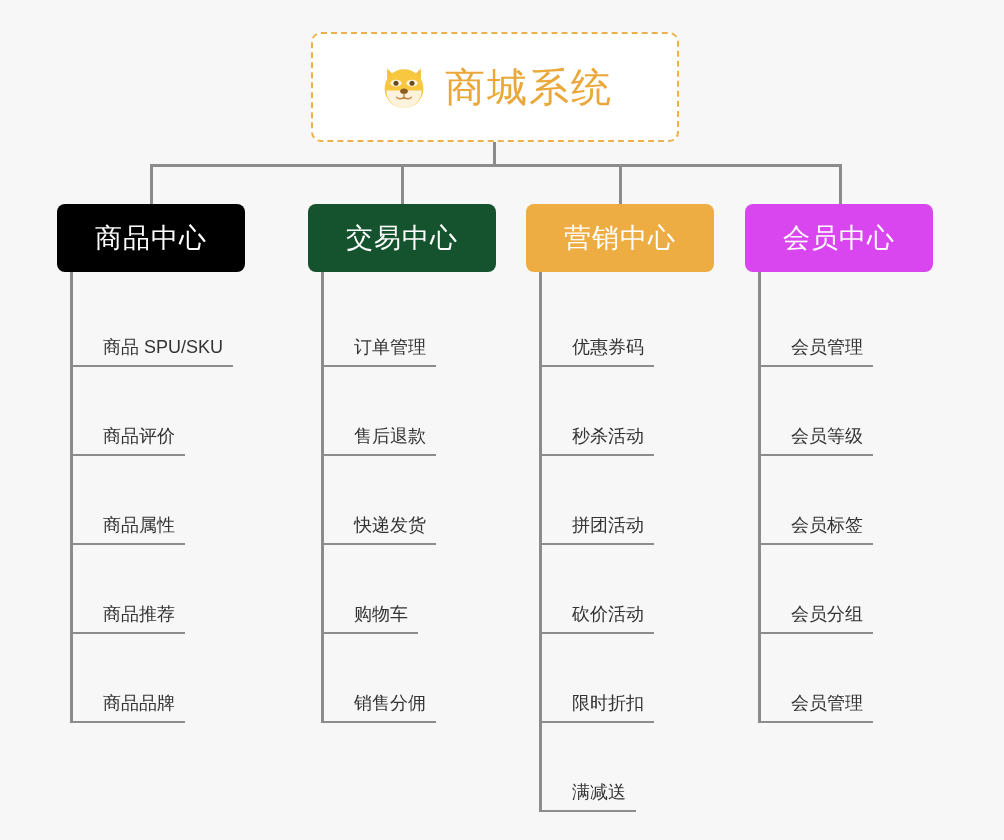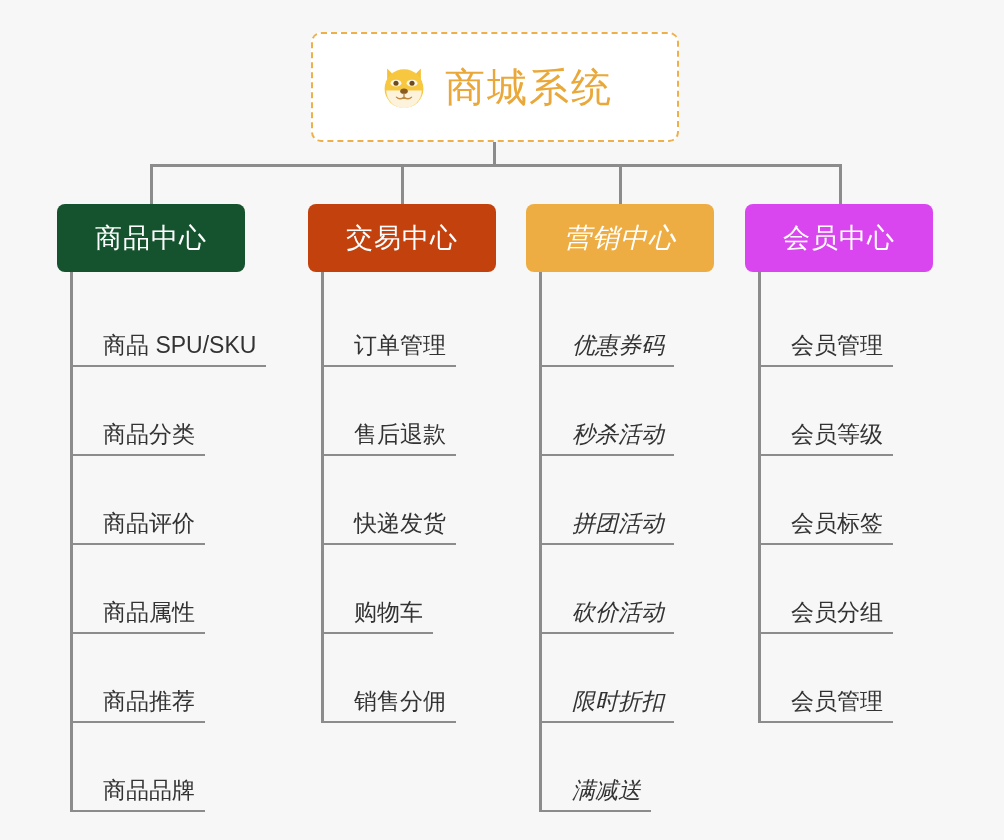--- a/index.html
+++ b/index.html
@@ -84,21 +84,21 @@
   }
   .leaf {
     position: relative;
     height: 89px;
     box-sizing: border-box;
     display: flex;
     align-items: flex-end;
   }
   .leaf-label {
     display: inline-block;
-    font-size: 23px;
+    font-size: 18px;
     color: #333333;
     white-space: nowrap;
     padding: 0 10px 7px 30px;
     border-bottom: 2px solid #8c8c8c;
     line-height: 1.1;
   }
 </style>
 </head>
 <body>
 
@@ -125,67 +125,64 @@
 
   <div class="conn conn-h" style="left:150px; top:164px; width:692px;"></div>
 
   <div class="conn conn-v" style="left:150px; top:164px; height:42px;"></div>
   <div class="conn conn-v" style="left:401px; top:164px; height:42px;"></div>
   <div class="conn conn-v" style="left:619px; top:164px; height:42px;"></div>
   <div class="conn conn-v" style="left:839px; top:164px; height:42px;"></div>
 
   <div id="branches-host">
       <div class="branch" style="left: 57px;">
+    <div class="branch-head" style="width: 188px; background: #000000;">
+      <span>商品中心</span>
+    </div>
+    <div class="leaf-area">
+          <div class="leaf">
+    <span class="leaf-label">商品 SPU/SKU</span>
+  </div>
+          <div class="leaf">
+    <span class="leaf-label">商品评价</span>
+  </div>
+          <div class="leaf">
+    <span class="leaf-label">商品属性</span>
+  </div>
+          <div class="leaf">
+    <span class="leaf-label">商品推荐</span>
+  </div>
+          <div class="leaf">
+    <span class="leaf-label">商品品牌</span>
+  </div>
+        </div>
+  </div>
+      <div class="branch" style="left: 308px;">
     <div class="branch-head" style="width: 188px; background: #14532d;">
-      <span>商品中心</span>
-    </div>
-    <div class="leaf-area">
-          <div class="leaf">
-    <span class="leaf-label">商品 SPU/SKU</span>
-  </div>
-          <div class="leaf">
-    <span class="leaf-label">商品分类</span>
-  </div>
-          <div class="leaf">
-    <span class="leaf-label">商品评价</span>
-  </div>
-          <div class="leaf">
-    <span class="leaf-label">商品属性</span>
-  </div>
-          <div class="leaf">
-    <span class="leaf-label">商品推荐</span>
-  </div>
-          <div class="leaf">
-    <span class="leaf-label">商品品牌</span>
-  </div>
-        </div>
-  </div>
-      <div class="branch" style="left: 308px;">
-    <div class="branch-head" style="width: 188px; background: #c2410c;">
       <span>交易中心</span>
     </div>
     <div class="leaf-area">
           <div class="leaf">
     <span class="leaf-label">订单管理</span>
   </div>
           <div class="leaf">
     <span class="leaf-label">售后退款</span>
   </div>
           <div class="leaf">
     <span class="leaf-label">快递发货</span>
   </div>
           <div class="leaf">
     <span class="leaf-label">购物车</span>
   </div>
           <div class="leaf">
     <span class="leaf-label">销售分佣</span>
   </div>
         </div>
   </div>
-      <div class="branch" style="left: 526px; font-style: italic;">
+      <div class="branch" style="left: 526px;">
     <div class="branch-head" style="width: 188px; background: rgb(238, 173, 66);">
       <span>营销中心</span>
     </div>
     <div class="leaf-area">
           <div class="leaf">
     <span class="leaf-label">优惠券码</span>
   </div>
           <div class="leaf">
     <span class="leaf-label">秒杀活动</span>
   </div>

